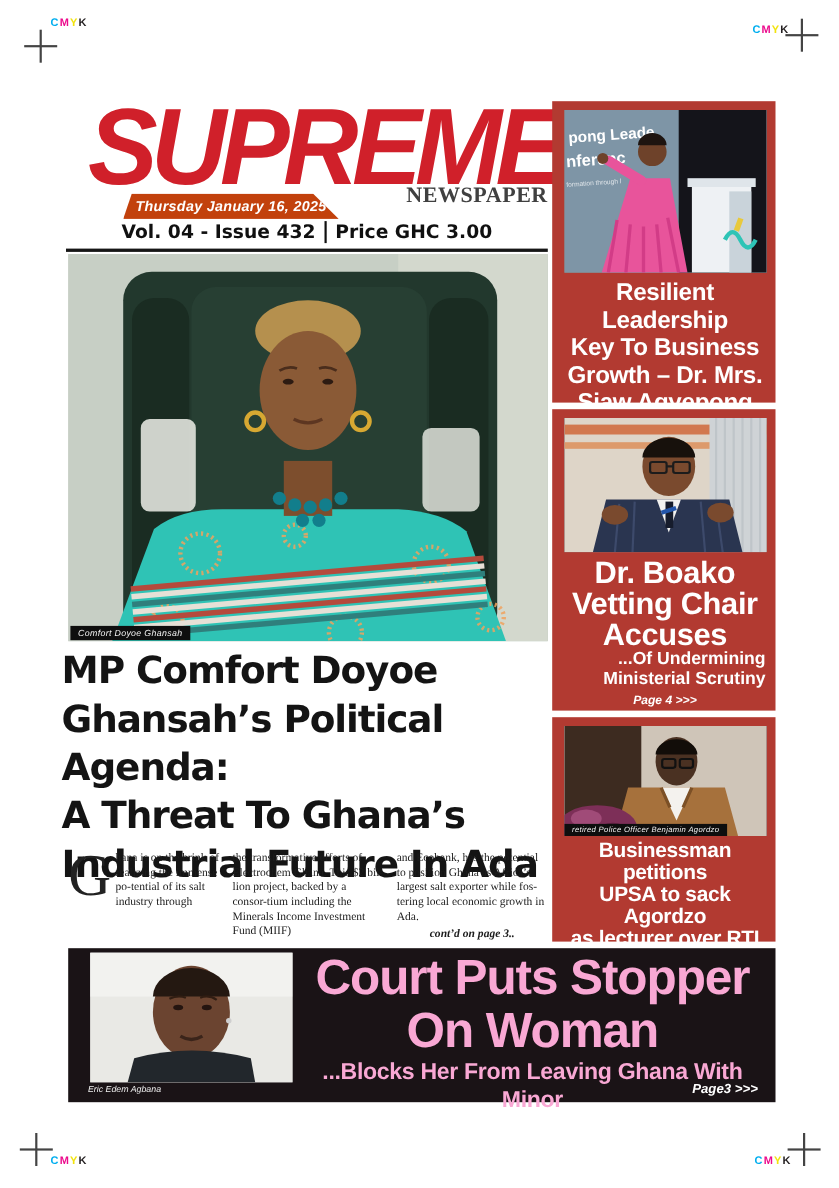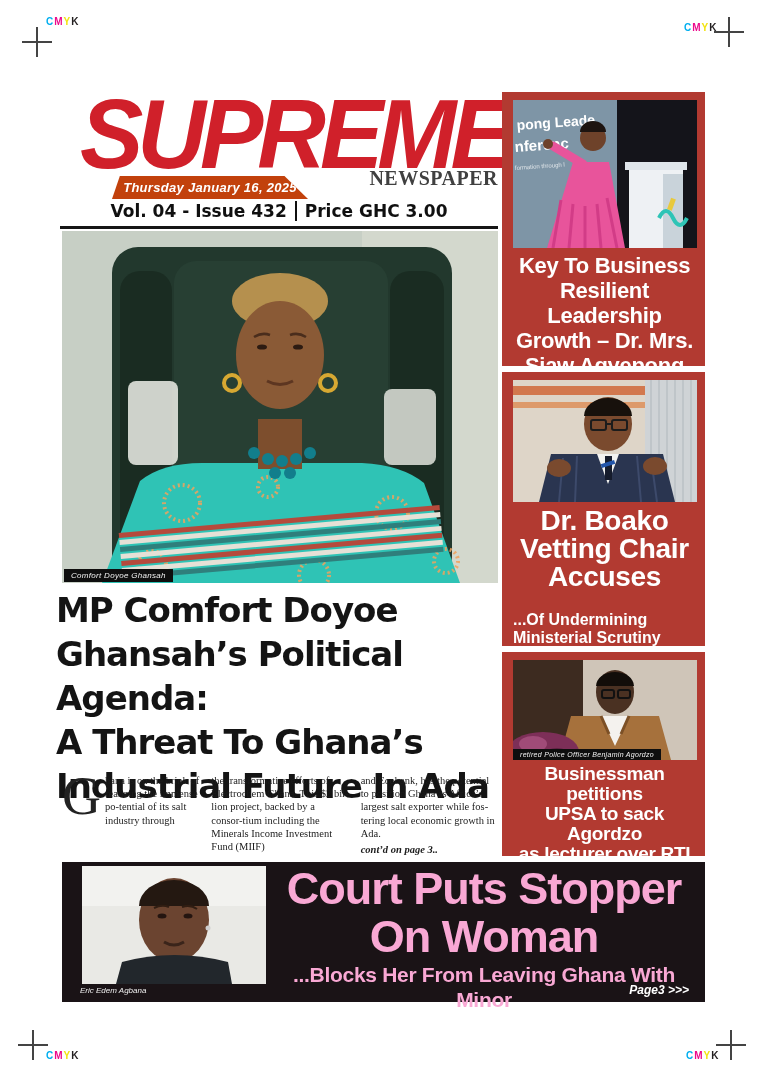--- a/index.html
+++ b/index.html
@@ -32,28 +32,28 @@
   .photo-caption{position:absolute;background:#0e0e0e;color:#f2f2f2;font-size:8px;font-style:italic;
     padding:2px 7px;letter-spacing:.3px;white-space:nowrap;}
   .lead-headline{position:absolute;left:56px;top:588px;width:448px;text-align:left;
     font-family:"DejaVu Sans",sans-serif;font-weight:800;color:#141414;
     font-size:34px;line-height:44px;letter-spacing:-1px;}
   .lead-body{position:absolute;left:62px;top:774px;width:436px;height:84px;display:flex;gap:12px;
     font-family:"Liberation Serif",serif;font-size:10.5px;line-height:1.26;color:#1c1c1c;}
   .lead-body .col{flex:1;}
   .dropcap{float:left;font-family:"Liberation Serif",serif;font-size:54px;line-height:44px;
     padding-right:4px;color:#222;}
-  .contd{margin-top:3px;text-align:left;font-style:italic;font-weight:bold;font-size:10.5px;}
+  .contd{margin-top:3px;text-align:center;font-style:italic;font-weight:bold;font-size:10.5px;}
 
   
   .side-block{position:absolute;left:502px;width:203px;background:#b23a31;box-sizing:border-box;padding:8px 9px 4px 11px;}
   .side-photo{position:relative;width:184px;overflow:hidden;background:#888;}
   .side-headline{margin-top:5px;text-align:center;color:#fff;font-family:"Liberation Sans",sans-serif;
     font-weight:bold;letter-spacing:-.3px;}
-  .side-sub{text-align:left;color:#fff;font-weight:bold;font-size:16px;line-height:18px;margin-top:20px;}
+  .side-sub{text-align:right;color:#fff;font-weight:bold;font-size:16px;line-height:18px;margin-top:0;}
   .page-ref{text-align:center;color:#fff;font-weight:bold;font-size:11px;margin-top:4px;font-style:italic;}
 
   
   .banner{position:absolute;left:62px;top:862px;width:643px;height:140px;background:#1a1316;}
   .banner-photo{position:absolute;left:20px;top:4px;width:184px;height:118px;overflow:hidden;background:#e9e9e5;}
   .banner-caption{position:absolute;left:18px;top:124px;color:#eee;font-size:8px;font-style:italic;}
   .banner-head{position:absolute;left:208px;top:2px;width:428px;text-align:center;color:#f9a8d4;
     font-family:"Liberation Sans",sans-serif;font-weight:bold;}
   .bh1{font-size:45px;line-height:49px;letter-spacing:-1px;}
   .bh2{font-size:45px;line-height:47px;letter-spacing:-1px;}
@@ -182,22 +182,22 @@
         <path d="M48,100 L40,148 M60,104 L56,148 M72,106 L72,148 M84,104 L88,148 M94,98 L104,148" stroke="#d23c87" stroke-width="3" fill="none"></path>
         <path d="M70,64 L40,46" stroke="#e8549b" stroke-width="9" stroke-linecap="round"></path>
         <circle cx="35" cy="44" r="5" fill="#6e422a"></circle>
         <circle cx="80" cy="38" r="13" fill="#6e422a"></circle>
         <path d="M67,32 a13,11 0 0 1 26,0 Z" fill="#1d1410"></path>
         <path d="M146,118 q7,-14 14,0 t14,0" stroke="#2ec4b6" stroke-width="4" fill="none"></path>
         <rect x="156" y="98" width="5" height="12" fill="#e8c93c" transform="rotate(20 158 104)"></rect>
       </svg>
     </div>
     <div class="side-headline" style="font-size:22px;line-height:25px;">
+      <div>Resilient Leadership</div>
       <div>Key To Business</div>
-      <div>Resilient Leadership</div>
       <div>Growth – Dr. Mrs.</div>
       <div>Siaw Agyepong</div>
     </div>
     <div class="page-ref">Page 3 &gt;&gt;&gt;</div>
   </div>
 
   <div class="side-block" style="top:372px;height:274px;">
     <div class="side-photo" style="height:122px;">
       <svg width="184" height="122" viewBox="0 0 184 122">
         <rect x="0" y="0" width="184" height="122" fill="#ded5c8"></rect>

